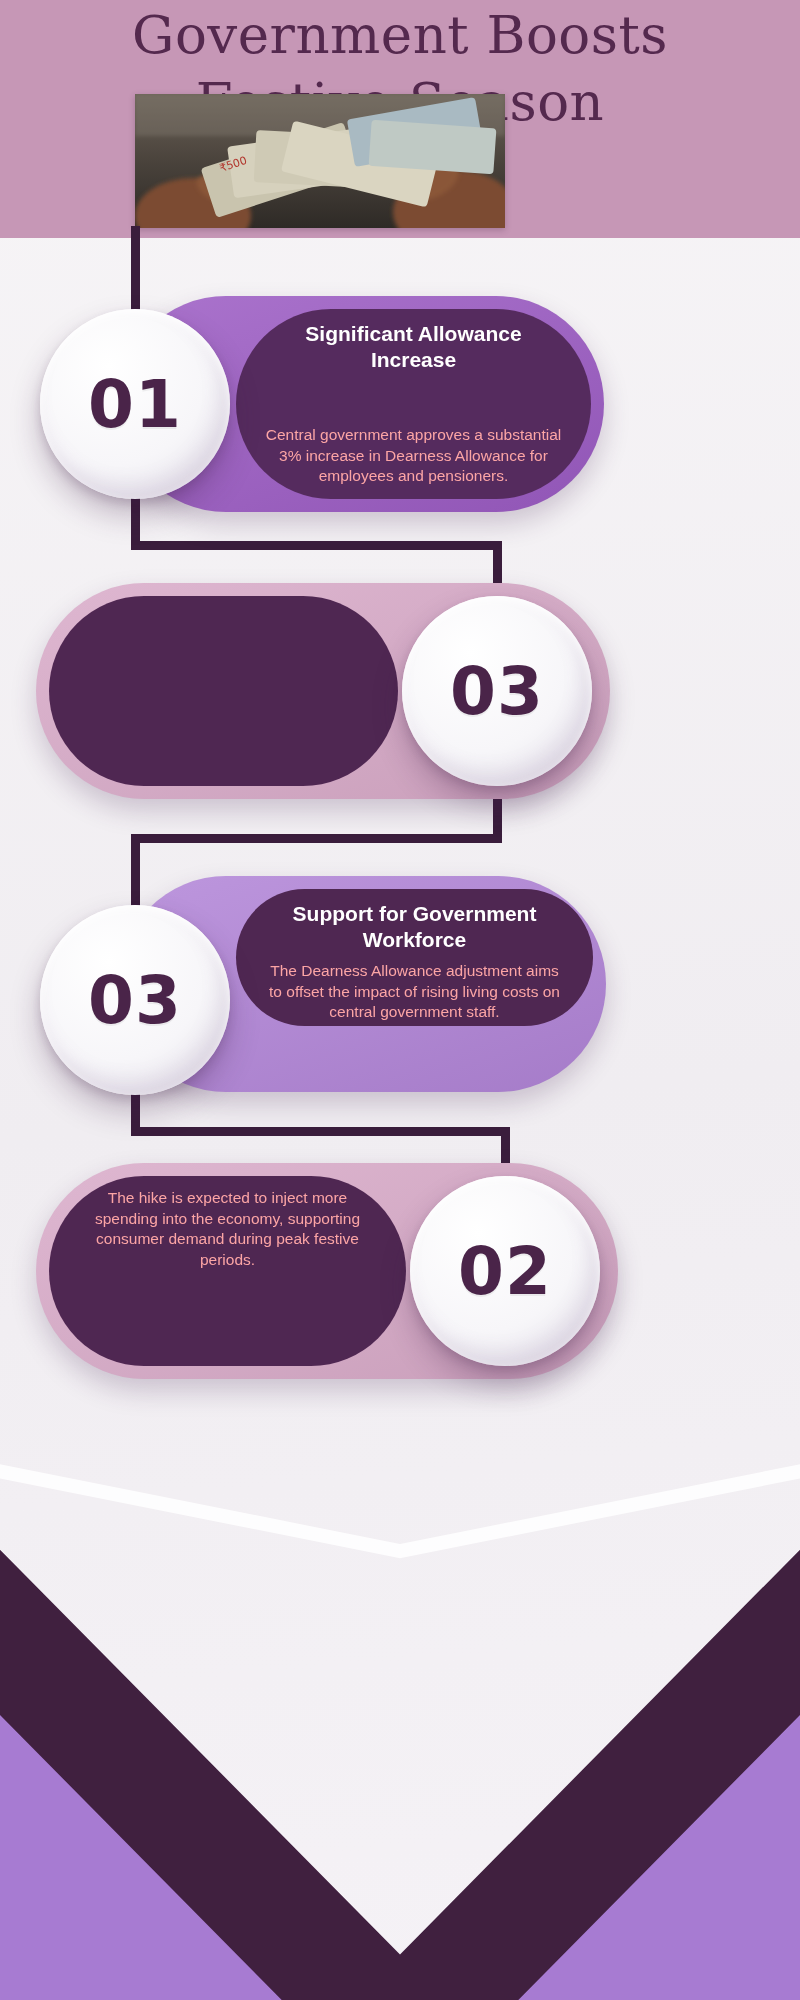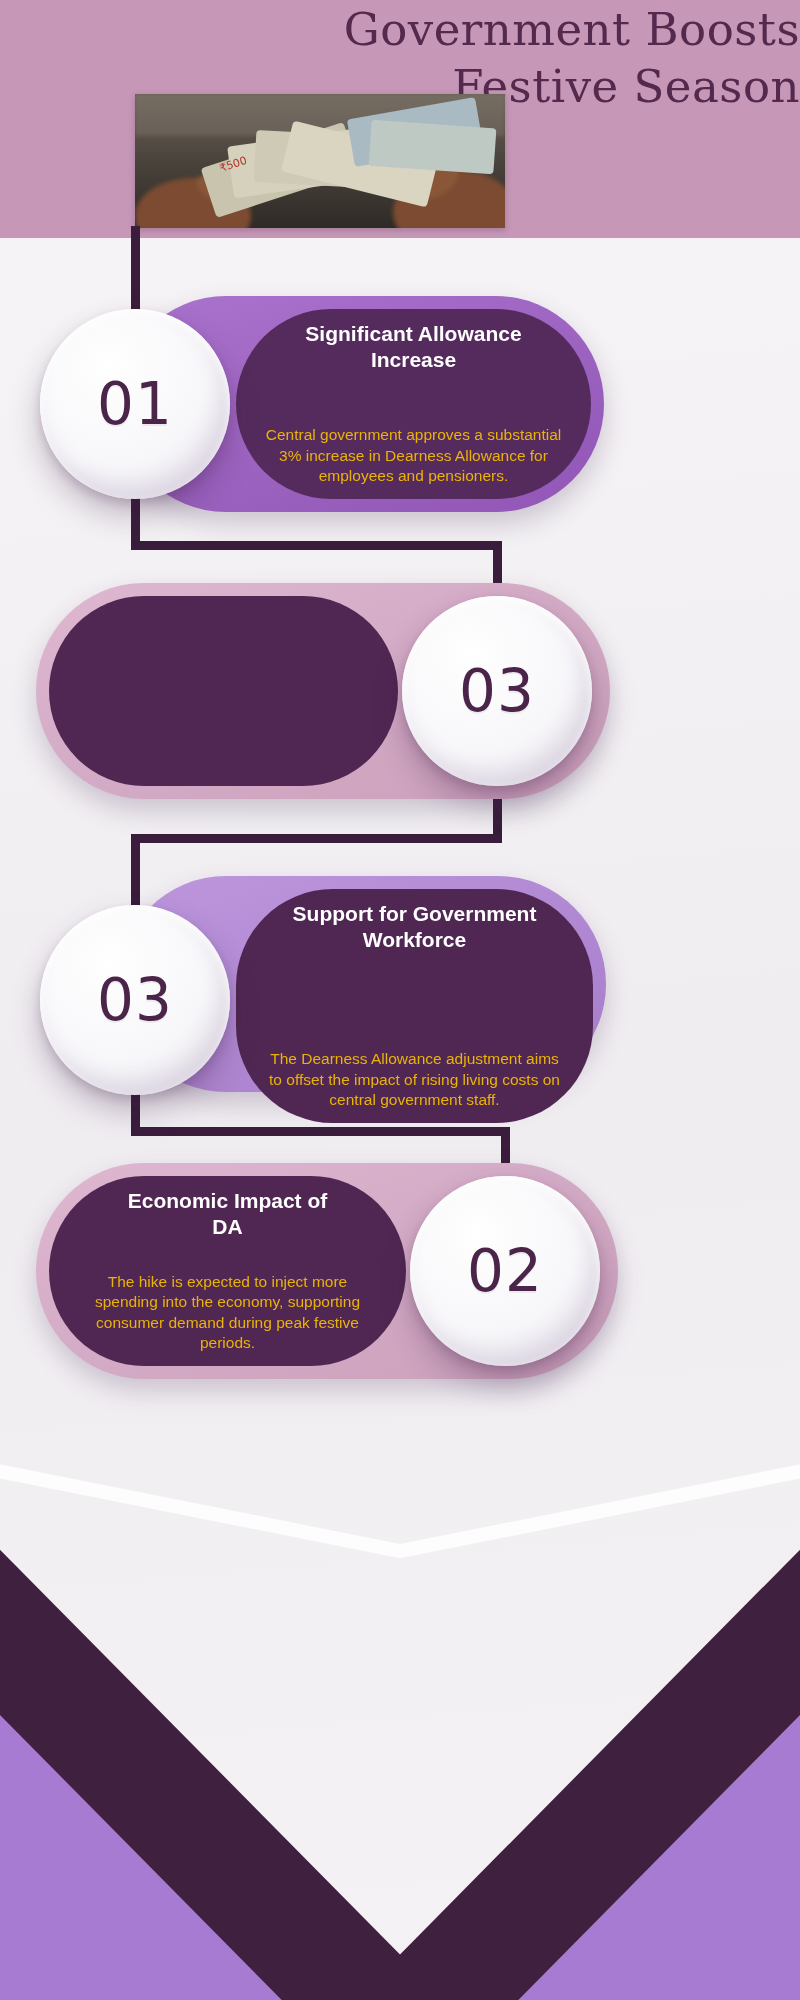--- a/index.html
+++ b/index.html
@@ -6,59 +6,59 @@
   body{background:#e9e6ea;font-family:"Liberation Sans",sans-serif;}
   .page{
     position:relative;width:800px;height:2000px;margin:0 auto;overflow:hidden;
     background:linear-gradient(175deg,#f7f5f7 0%,#f0edf1 55%,#f5f2f6 100%);
     --header-bg:#c697b6; --title-color:#54294e; --connector:#3a1d3c;
     --number:#4a2449; --foot-dark:#40203f; --foot-light:#a77bd2;
   }
 
   
   .header{position:absolute;left:0;top:0;width:800px;height:238px;background:var(--header-bg);}
-  .title{margin:0;padding-top:2px;text-align:right;
-    font-family:"DejaVu Serif",serif;font-weight:500;font-size:45px;line-height:1.26;
+  .title{margin:0;padding-top:2px;text-align:center;
+    font-family:"DejaVu Serif",serif;font-weight:500;font-size:53px;line-height:1.26;
     color:var(--title-color);letter-spacing:.5px;}
   .title span{display:block;}
   .photo{position:absolute;left:135px;top:94px;width:370px;height:134px;overflow:hidden;
     box-shadow:0 2px 6px rgba(60,30,60,.25);}
 
   
   .seg{position:absolute;background:var(--connector);z-index:1;}
 
   
   .circle{position:absolute;width:190px;height:190px;border-radius:50%;z-index:4;
     background:radial-gradient(circle at 36% 30%,#ffffff 0%,#f7f6f9 55%,#e2dfe8 100%);
     box-shadow:0 16px 30px rgba(60,30,70,.28),0 5px 10px rgba(60,30,70,.16),
       inset 0 4px 10px #ffffff, inset -8px -12px 20px rgba(120,90,140,.15);
     display:flex;align-items:center;justify-content:center;}
-  .circle-number{font-family:"DejaVu Sans",sans-serif;font-weight:400;font-size:58px;
+  .circle-number{font-family:"DejaVu Sans",sans-serif;font-weight:700;font-size:66px;
     color:var(--number);letter-spacing:1px;text-shadow:0 2px 0 rgba(0,0,0,.06);}
 
   
   .pill-outer{position:absolute;border-radius:110px;z-index:2;background-color:var(--outer);
     background-image:linear-gradient(160deg,rgba(255,255,255,.14),rgba(0,0,0,.07));
     box-shadow:0 12px 26px rgba(70,35,80,.22);}
   .pill-inner{position:absolute;border-radius:97px;z-index:3;background:var(--inner);
     box-sizing:border-box;padding:12px 28px;display:flex;flex-direction:column;
     justify-content:space-between;text-align:center;}
   .pill-title{margin:0 0 9px;font:700 21px/1.22 "Liberation Sans",sans-serif;color:#ffffff;}
-  .pill-desc{margin:0;font:400 15.5px/1.33 "Liberation Sans",sans-serif;color:#eab308;}
+  .pill-desc{margin:0;font:400 15.5px/1.33 "Liberation Sans",sans-serif;color:#fca5a5;}
 
   
   .c1{left:40px;top:309px;}  .c2{left:402px;top:596px;}
   .c3{left:40px;top:905px;}  .c4{left:410px;top:1176px;}
   .p1{left:118px;top:296px;width:486px;height:216px;}
   .p2{left:36px; top:583px;width:574px;height:216px;}
   .p3{left:118px;top:876px;width:488px;height:216px;}
   .p4{left:36px; top:1163px;width:582px;height:216px;}
   .i1{left:236px;top:309px;width:355px;height:190px;}
   .i2{left:49px; top:596px;width:349px;height:190px;}
-  .i3{left:236px;top:889px;width:357px;height:234px;}
+  .i3{left:236px;top:889px;width:357px;height:137px;}
   .i4{left:49px; top:1176px;width:357px;height:190px;}
   .i4 .pill-title{max-width:225px;margin-left:auto;margin-right:auto;}
 
   
   .footer{position:absolute;left:0;top:1430px;width:800px;height:570px;}
   .foot-layer{position:absolute;inset:0;}
   .foot-stripe{background:rgba(255,255,255,.85);
     clip-path:polygon(0 6%,50% 20%,100% 6%,100% 8.5%,50% 22.5%,0 8.5%);}
   .foot-light{background:var(--foot-light);
     clip-path:polygon(0 32%,50% 96%,100% 32%,100% 100%,0 100%);}
@@ -145,21 +145,20 @@
       <p class="pill-desc">The Dearness Allowance adjustment aims to offset the impact of rising living costs on central government staff.</p>
     </div>
     <div class="circle c3">
       <span class="circle-number">03</span>
     </div>
   </section>
 
   <section>
     <div class="pill-outer p4" style="--outer: #d9abc9;"></div>
     <div class="pill-inner i4" style="--inner: #4f2752;">
-      <h2 class="pill-title">Economic Impact of DA</h2>
       <p class="pill-desc">The hike is expected to inject more spending into the economy, supporting consumer demand during peak festive periods.</p>
     </div>
     <div class="circle c4">
       <span class="circle-number">02</span>
     </div>
   </section>
 
   <div class="footer">
     <div class="foot-layer foot-stripe"></div>
     <div class="foot-layer foot-light"></div>

